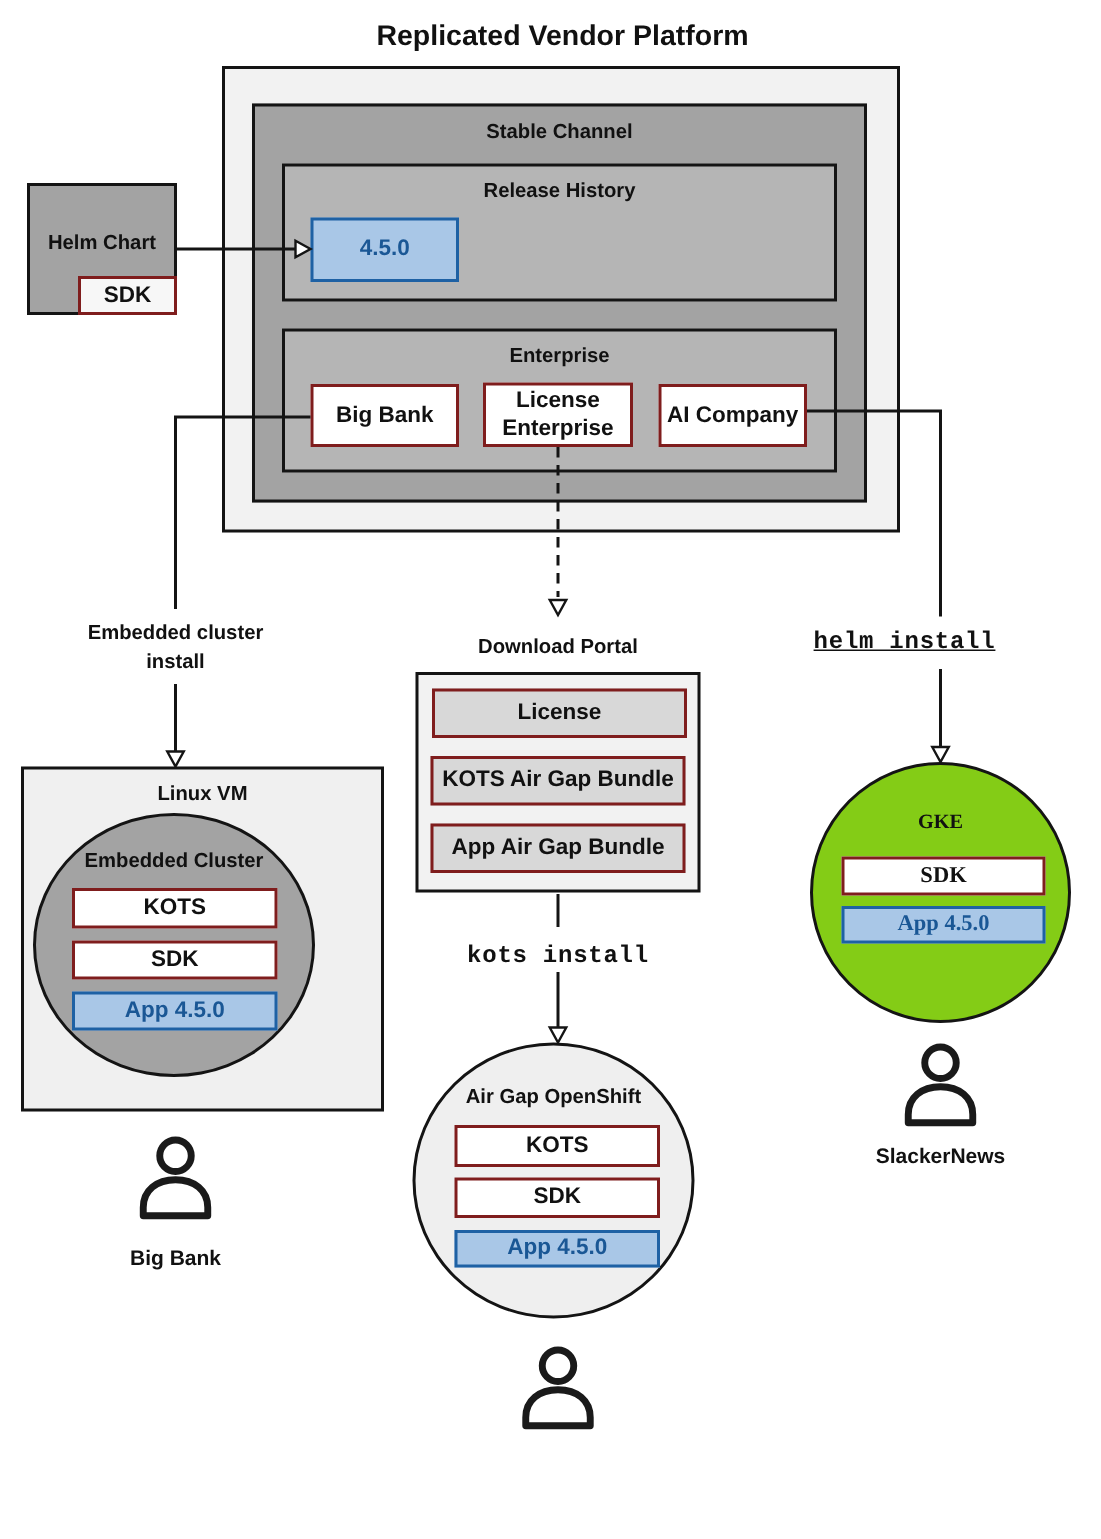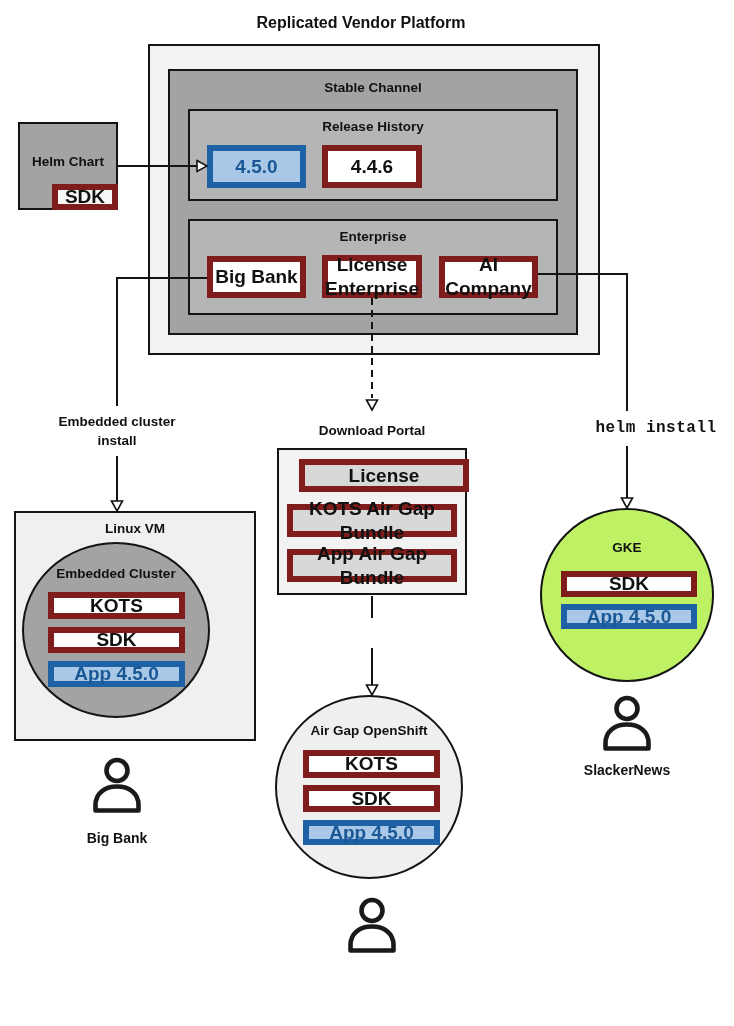--- a/index.html
+++ b/index.html
@@ -7,21 +7,21 @@
     position:relative;width:734px;height:1026px;background:#ffffff;overflow:hidden;
     font-family:"Liberation Sans", sans-serif;color:#111;
   }
   .abs{position:absolute;box-sizing:border-box;}
   .box{border:2px solid #141414;box-sizing:border-box;position:absolute;}
   .bold{font-weight:bold;}
   .ctr{text-align:center;}
   .ttl{font-size:13.5px;font-weight:bold;text-align:center;width:100%;position:absolute;left:0;}
   .cell{
     position:absolute;display:flex;align-items:center;justify-content:center;
-    background:#ffffff;border:6px solid #7f1d1d;font-size:19px;font-weight:bold;
+    background:#ffffff;border:2px solid #7f1d1d;font-size:15px;font-weight:bold;
     text-align:center;line-height:1.25;box-sizing:border-box;
   }
   .cell.gray{background:#d8d8d8;}
   .cell.blue{
     background:var(--hl-fill,#a9c7e7);
     border-color:var(--hl-border,#1e61a4);
     color:var(--hl-text,#1a5795);
   }
   .panel-light{background:#f2f2f2;}
   .panel-mid{background:#a3a3a3;}
@@ -34,31 +34,30 @@
   }
   .persona-label{position:absolute;width:140px;text-align:center;font-size:14px;font-weight:bold;line-height:1.35;}
   #overlay{position:absolute;left:0;top:0;z-index:40;pointer-events:none;}
   .person{position:absolute;z-index:5;}
 </style>
 </head>
 <body>
 
 <div id="canvas">
 
-  <div class="abs ctr bold" style="left:161px;top:14px;width:400px;font-size:16px;">Replicated Vendor Platform</div>
+  <div class="abs ctr bold" style="left:175px;top:14px;width:400px;font-size:19px;">Replicated Vendor Platform</div>
 
   <div class="box panel-light" style="left:148px;top:44px;width:452px;height:311px;">
 
     <div class="box panel-mid" style="left:18px;top:23px;width:410px;height:266px;">
       <div class="ttl" style="top:9px;">Stable Channel</div>
 
       <div class="box panel-dark" style="left:18px;top:38px;width:370px;height:92px;">
         <div class="ttl" style="top:8px;">Release History</div>
         <div class="cell blue" style="left:17px;top:34px;width:99px;height:43px;">4.5.0</div>
-        <div class="cell" style="left:132px;top:34px;width:100px;height:43px;">4.4.6</div>
       </div>
 
       <div class="box panel-dark" style="left:18px;top:148px;width:370px;height:96px;">
         <div class="ttl" style="top:8px;">Enterprise</div>
         <div class="cell" style="left:17px;top:35px;width:99px;height:42px;">Big Bank</div>
         <div class="cell" style="left:132px;top:34px;width:100px;height:43px;">License Enterprise</div>
         <div class="cell" style="left:249px;top:35px;width:99px;height:42px;">AI Company</div>
       </div>
     </div>
   </div>
@@ -85,41 +84,42 @@
 
   <svg class="person" style="left:90px;top:756px;" width="54" height="58" viewBox="0 0 54 58">
     <circle cx="27" cy="14.5" r="10.5" fill="none" stroke="#1a1a1a" stroke-width="4.6"></circle>
     <path d="M5.5 54.5 L5.5 49 C5.5 37.5 14.5 30.5 27 30.5 C39.5 30.5 48.5 37.5 48.5 49 L48.5 54.5 Z" fill="none" stroke="#1a1a1a" stroke-width="4.6" stroke-linejoin="round"></path>
   </svg>
   <div class="persona-label" style="left:47px;top:829px;">Big Bank</div>
 
   <div class="flow-label" style="left:297px;top:422px;">Download Portal</div>
 
   <div class="box panel-light" style="left:277px;top:448px;width:190px;height:147px;">
-    <div class="cell gray" style="left:20px;top:9px;width:170px;height:33px;">License</div>
+    <div class="cell gray" style="left:9px;top:9px;width:170px;height:33px;">License</div>
     <div class="cell gray" style="left:8px;top:99px;width:170px;height:33px;">App Air Gap Bundle</div>
     <div class="cell gray" style="left:8px;top:54px;width:170px;height:33px;">KOTS Air Gap Bundle</div>
   </div>
 
+  <div class="flow-label cmd" style="left:297px;top:626px;">kots install</div>
 
   <div class="box circle" style="left:275px;top:695px;width:188px;height:184px;background:#efefef;">
     <div class="ttl" style="top:26px;">Air Gap OpenShift</div>
     <div class="cell" style="left:26px;top:53px;width:137px;height:28px;">KOTS</div>
     <div class="cell" style="left:26px;top:88px;width:137px;height:27px;">SDK</div>
     <div class="cell blue" style="left:26px;top:123px;width:137px;height:25px;">App 4.5.0</div>
   </div>
 
   <svg class="person" style="left:345px;top:896px;" width="54" height="58" viewBox="0 0 54 58">
     <circle cx="27" cy="14.5" r="10.5" fill="none" stroke="#1a1a1a" stroke-width="4.6"></circle>
     <path d="M5.5 54.5 L5.5 49 C5.5 37.5 14.5 30.5 27 30.5 C39.5 30.5 48.5 37.5 48.5 49 L48.5 54.5 Z" fill="none" stroke="#1a1a1a" stroke-width="4.6" stroke-linejoin="round"></path>
   </svg>
 
-  <div class="flow-label cmd" style="left:581px;top:417px;">helm install</div>
+  <div class="flow-label cmd" style="left:528px;top:417px;text-decoration:underline;">helm install</div>
 
-  <div class="box circle" style="left:540px;top:508px;width:174px;height:174px;background:#bef264;">
+  <div class="box circle" style="left:540px;top:508px;width:174px;height:174px;background:#84cc16;font-family:Liberation Serif, serif;">
     <div class="ttl" style="top:30px;">GKE</div>
     <div class="cell" style="left:19px;top:61px;width:136px;height:26px;">SDK</div>
     <div class="cell blue" style="left:19px;top:94px;width:136px;height:25px;">App 4.5.0</div>
   </div>
 
   <svg class="person" style="left:600px;top:694px;" width="54" height="58" viewBox="0 0 54 58">
     <circle cx="27" cy="14.5" r="10.5" fill="none" stroke="#1a1a1a" stroke-width="4.6"></circle>
     <path d="M5.5 54.5 L5.5 49 C5.5 37.5 14.5 30.5 27 30.5 C39.5 30.5 48.5 37.5 48.5 49 L48.5 54.5 Z" fill="none" stroke="#1a1a1a" stroke-width="4.6" stroke-linejoin="round"></path>
   </svg>
   <div class="persona-label" style="left:557px;top:761px;">SlackerNews</div>

